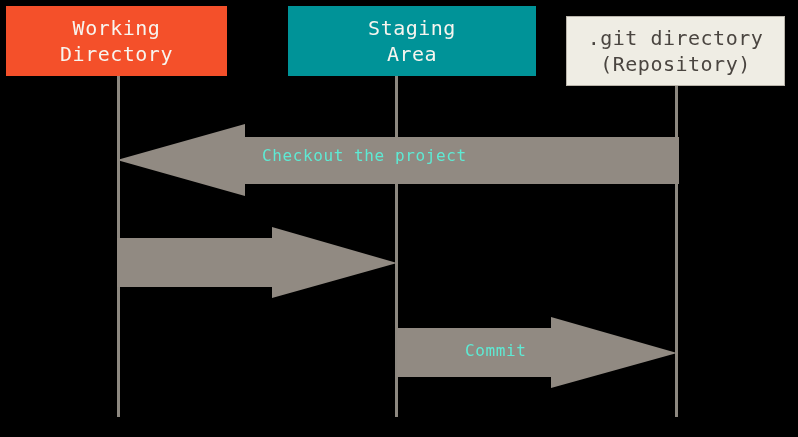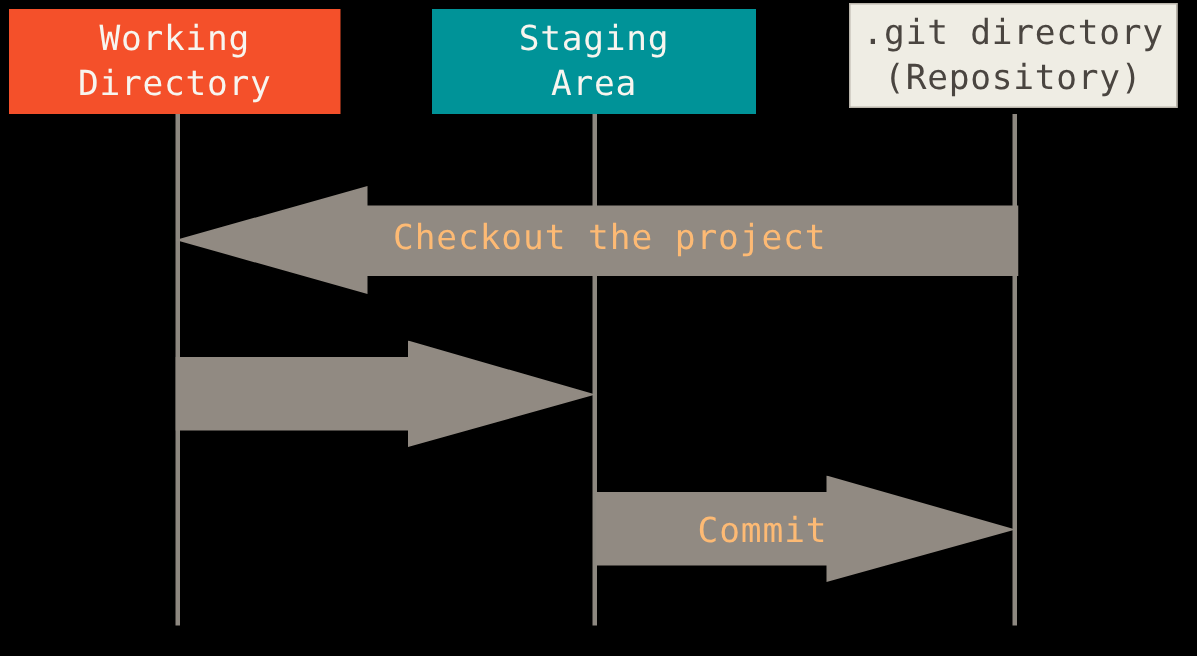--- a/index.html
+++ b/index.html
@@ -27,21 +27,21 @@
   }
 
   
   .node-box {
     position: absolute;
     display: flex;
     align-items: center;
     justify-content: center;
     text-align: center;
     line-height: 1.32;
-    font-size: 23px;
+    font-size: 20px;
     letter-spacing: 0.5px;
     white-space: pre-line;
     box-sizing: border-box;
   }
   .node-box.working {
     background: #f4502a;
     color: #f7f5ef;
   }
   .node-box.staging {
     background: #009398;
@@ -55,22 +55,22 @@
 
   
   .arrow {
     position: absolute;
   }
   .arrow svg {
     display: block;
   }
   .arrow-label {
     position: absolute;
-    color: #fdba74;
-    font-size: 23px;
+    color: #5eead4;
+    font-size: 16px;
     letter-spacing: 0.6px;
     white-space: nowrap;
     line-height: 1;
   }
 </style>
 </head>
 <body>
 
 <div id="canvas">
 
@@ -96,23 +96,23 @@
       <polygon points="0,11 154,11 154,0 280,36 154,71 154,60 0,60" fill="#918a82"></polygon>
     </svg>
   </div>
   <div class="arrow-label" style="left:437px; top:343px;margin-left:28px;">Commit</div>
 
   <div class="node-box working" style="left:6px; top:6px; width:221px; height:70px;">
     <span>Working
 Directory</span>
   </div>
 
-  <div class="node-box staging" style="left:288px; top:6px; width:216px; height:70px;">
+  <div class="node-box staging" style="left:288px; top:6px; width:248px; height:70px;">
     <span>Staging
 Area</span>
   </div>
 
-  <div class="node-box repo" style="left:566px; top:2px; width:219px; height:70px;">
+  <div class="node-box repo" style="left:566px; top:16px; width:219px; height:70px;">
     <span>.git directory
 (Repository)</span>
   </div>
 
 </div>
 
 </body></html>

